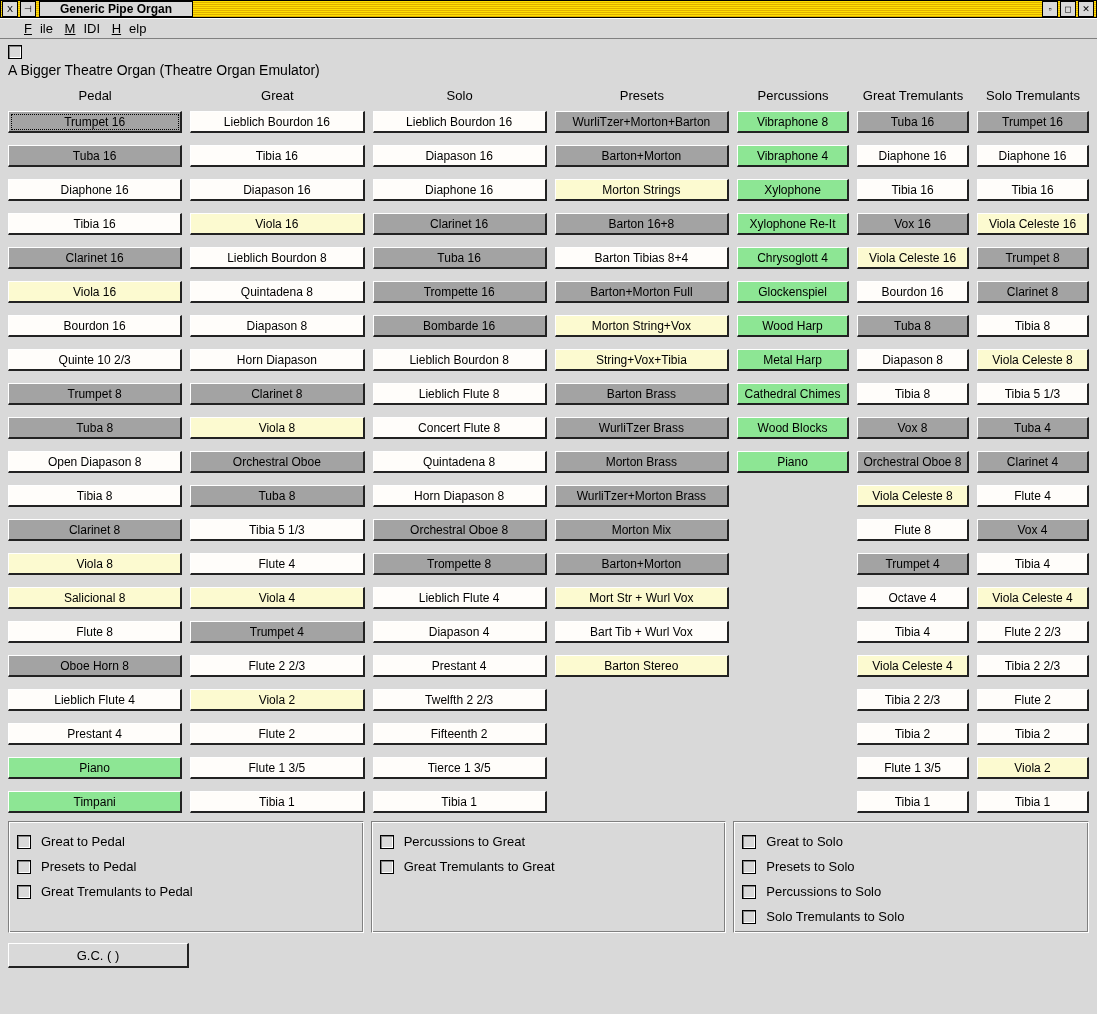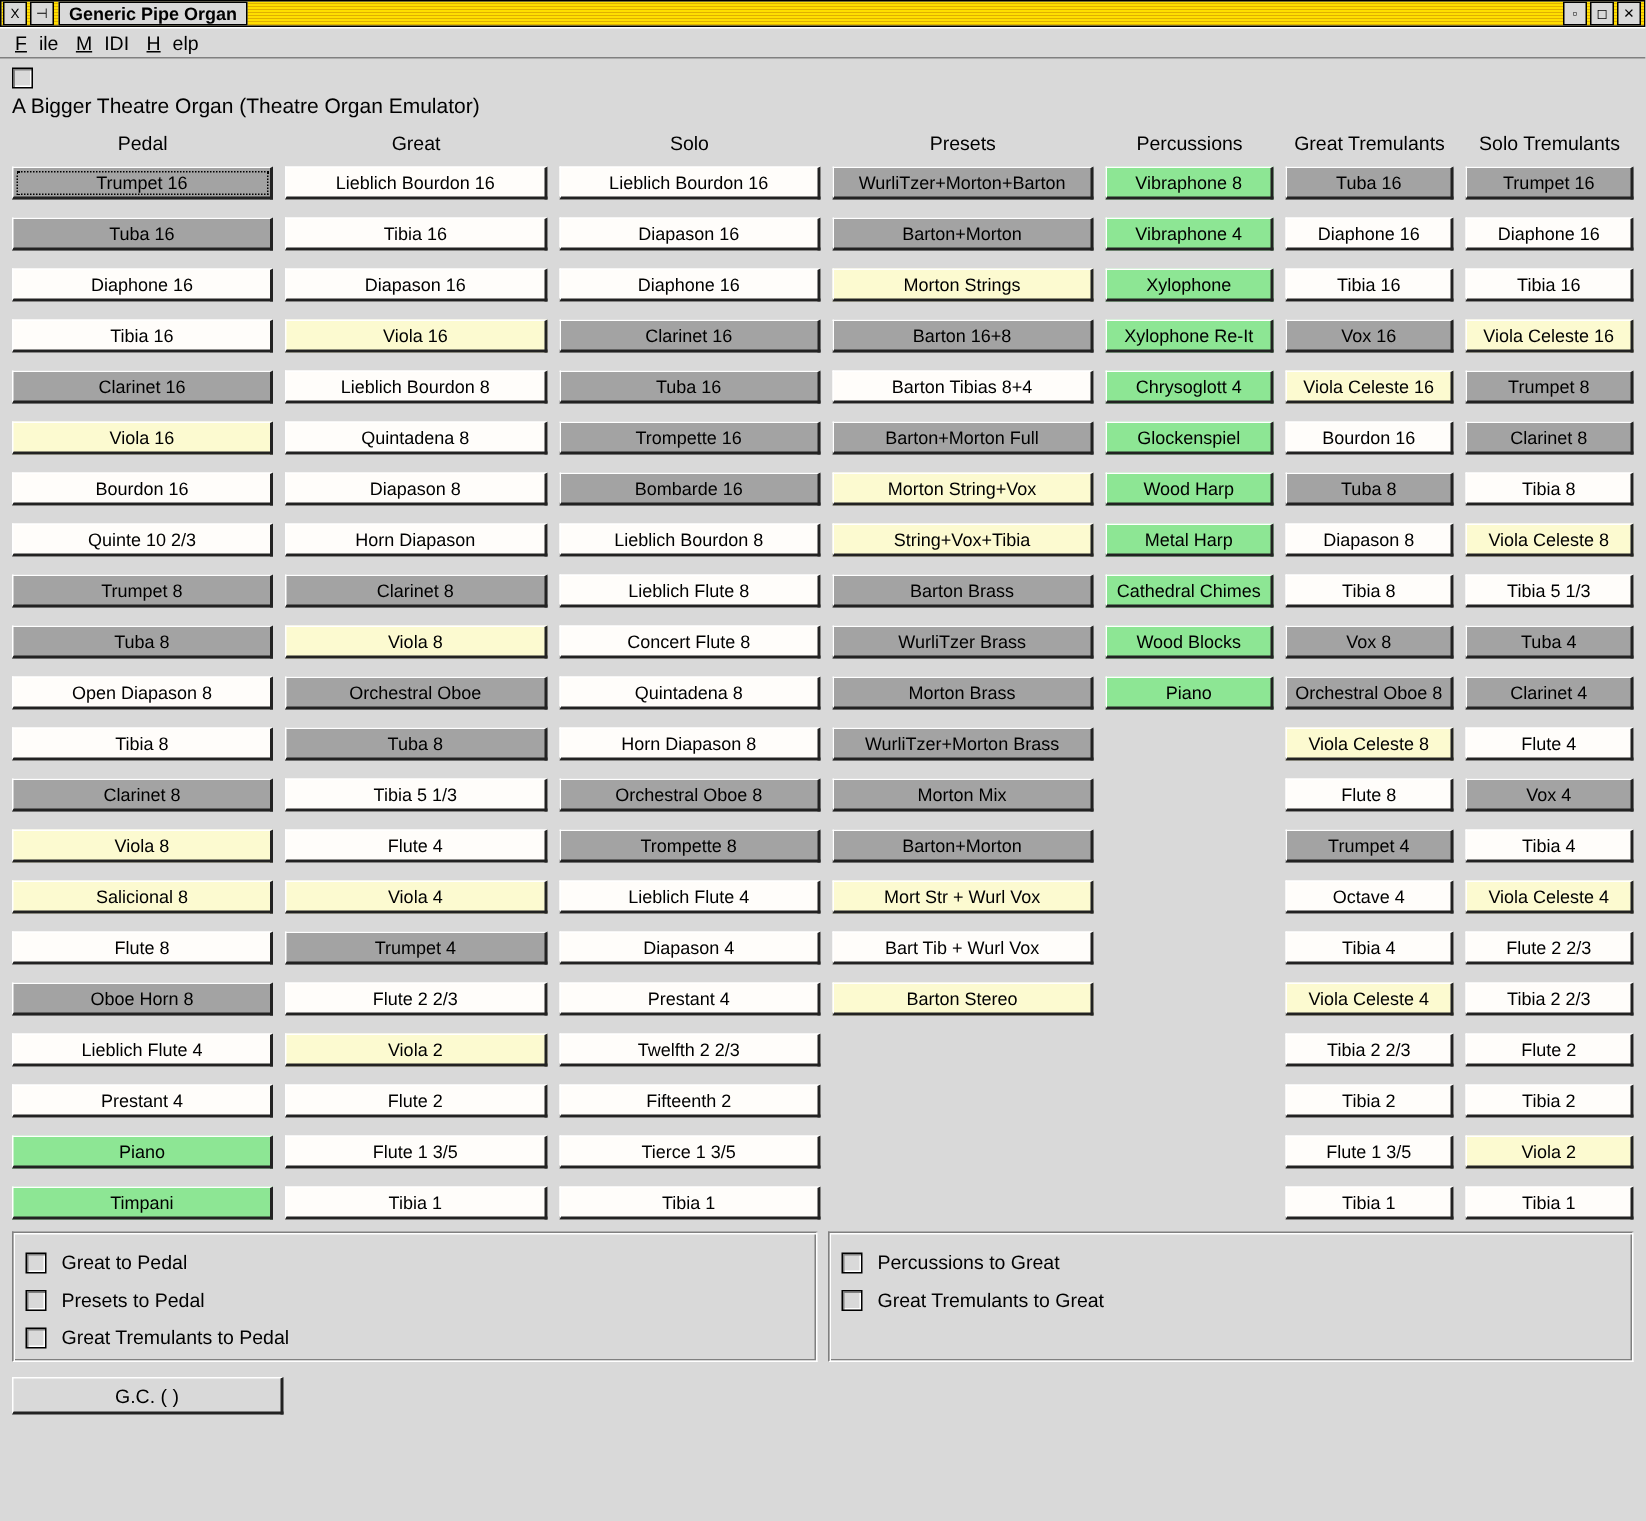--- a/index.html
+++ b/index.html
@@ -29,35 +29,35 @@
     width:14px;height:14px;
     border:1px solid #000;
     background:#d9d9d9;
     margin:0 1px;
     display:inline-flex;align-items:center;justify-content:center;
     font-size:9px;line-height:9px;
   }
   .tb-title{
     background:#d9d9d9;
     border:1px solid #000;
-    padding:0 6px;
+    padding:0 20px;
     font-weight:bold;
     font-size:12px;
     height:14px;line-height:14px;
     margin:0 2px;
   }
   .tb-spacer{flex:1}
   .tb-right{display:flex;align-items:center;margin-right:1px}
 
   
   .menubar{
     background:#d9d9d9;
     border-bottom:1px solid #808080;
     border-top:1px solid #fff;
-    padding:2px 10px;
+    padding:2px 24px;
     font-size:13px;
     box-sizing:border-box;
   }
   .menubar span{margin-right:8px;cursor:default}
   .mn-u{text-decoration:underline}
 
   
   .client{
     padding:6px 8px 8px 8px;
     box-sizing:border-box;
@@ -344,16 +344,34 @@
       <div class="coupler-box">
         <div class="chk-row">
           <div class="chk"></div>
           <span>Percussions to Great</span>
         </div>
         <div class="chk-row">
           <div class="chk"></div>
           <span>Great Tremulants to Great</span>
         </div>
       </div>
+      <div class="coupler-box">
+        <div class="chk-row">
+          <div class="chk"></div>
+          <span>Great to Solo</span>
+        </div>
+        <div class="chk-row">
+          <div class="chk"></div>
+          <span>Presets to Solo</span>
+        </div>
+        <div class="chk-row">
+          <div class="chk"></div>
+          <span>Percussions to Solo</span>
+        </div>
+        <div class="chk-row">
+          <div class="chk"></div>
+          <span>Solo Tremulants to Solo</span>
+        </div>
+      </div>
     </div>
 
   <div class="gc-btn">G.C. ( )</div>
 </div>
 
 </body></html>

